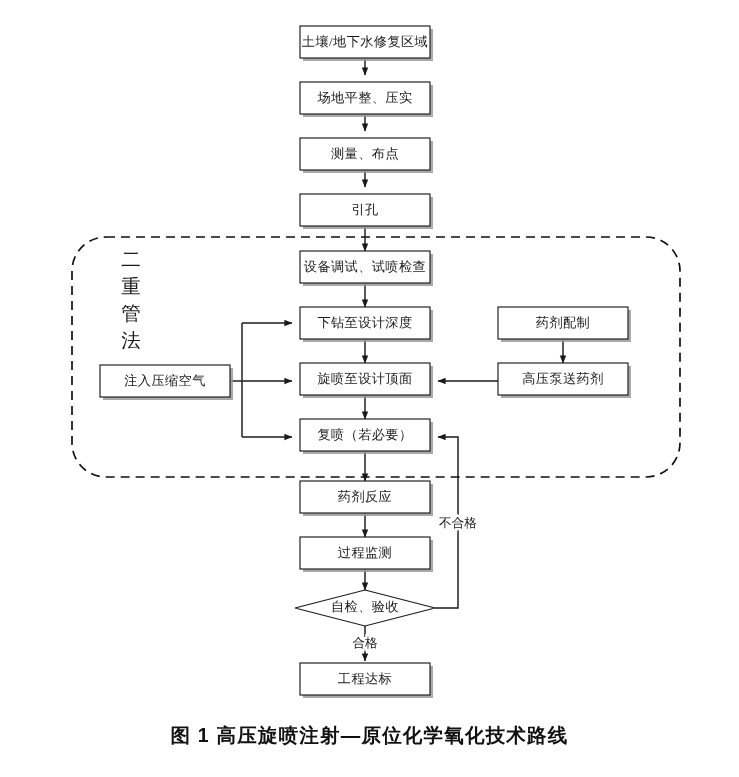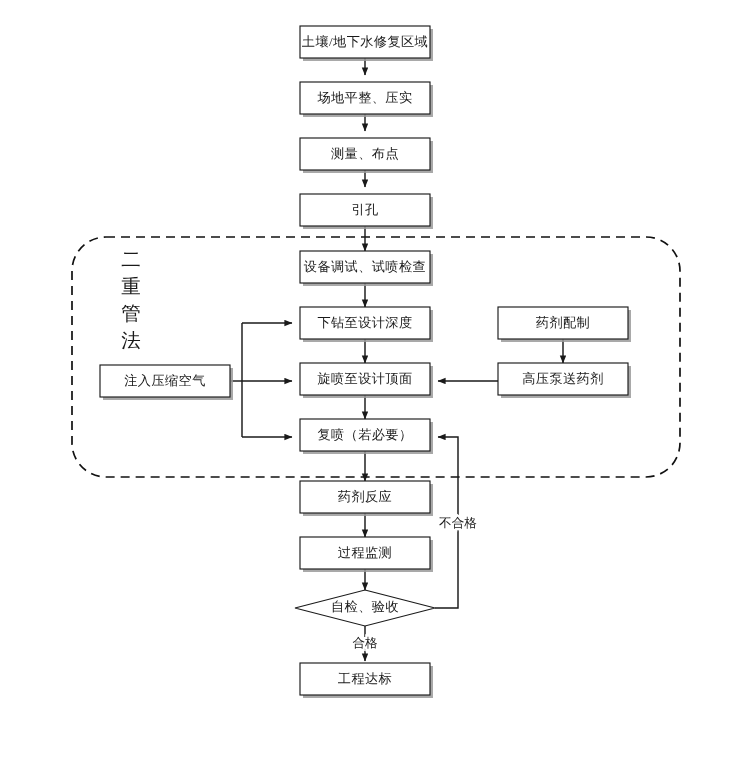--- a/index.html
+++ b/index.html
@@ -226,14 +226,15 @@
     </g>
 
     <g>
       <rect class="node-shadow" x="501" y="366" width="130" height="32"></rect>
       <rect class="node-rect" x="498" y="363" width="130" height="32"></rect>
       <text class="node-label" x="563" y="380">高压泵送药剂</text>
     </g>
 
   </svg>
 
+  <div class="caption">图 1 高压旋喷注射—原位化学氧化技术路线</div>
 
 </div>
 
 </body></html>

